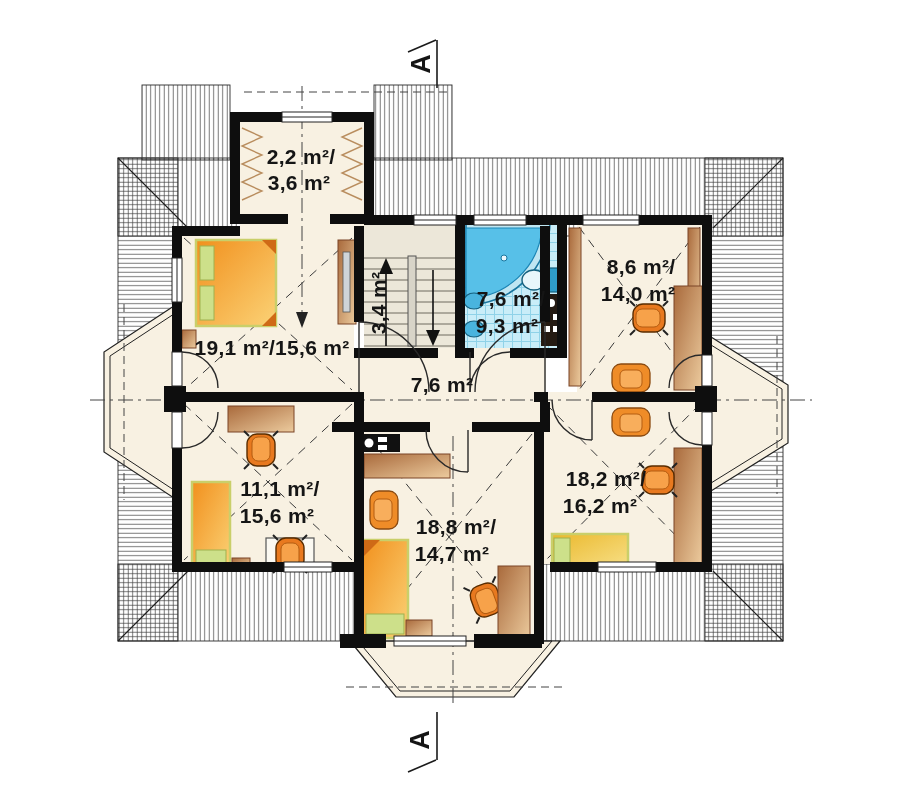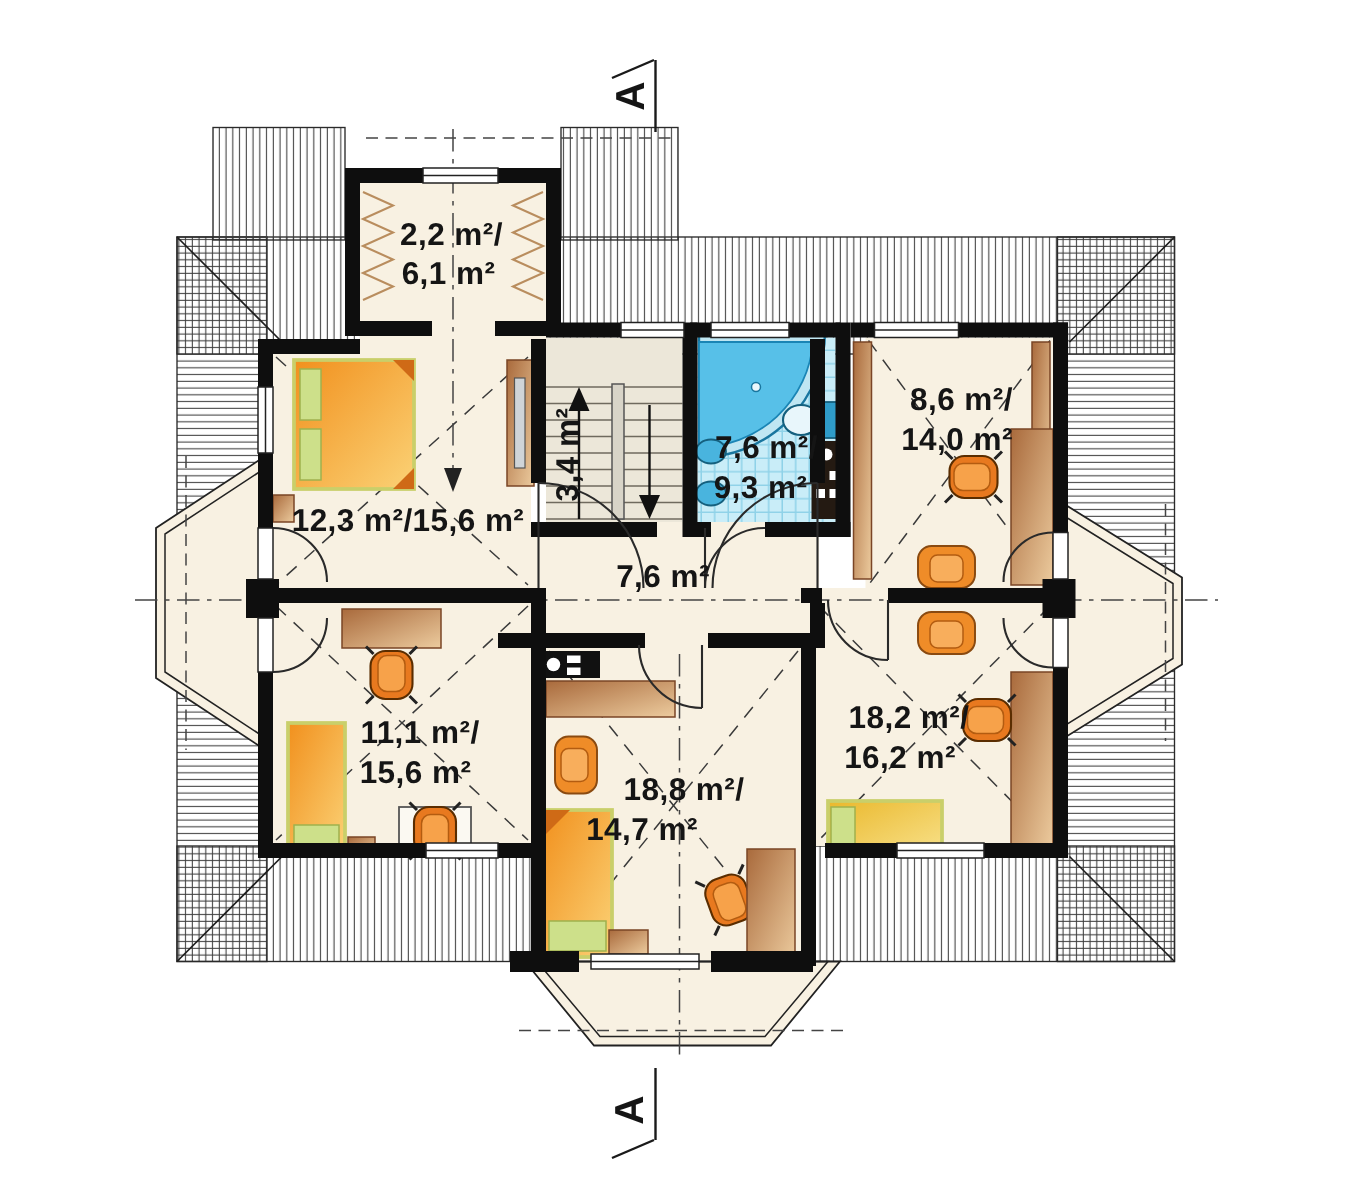--- a/index.html
+++ b/index.html
@@ -331,29 +331,29 @@
 
   <g stroke="#1a1a1a" stroke-width="1.6">
     <line x1="437" y1="40" x2="437" y2="88"></line>
         <line x1="408" y1="52" x2="436" y2="40"></line>
     <line x1="437" y1="712" x2="437" y2="760"></line>
         <line x1="408" y1="772" x2="436" y2="760"></line>
   </g>
 </svg>
 
 <div class="lbl" style="left:301px;top:157px">2,2 m²/</div>
-<div class="lbl" style="left:299px;top:183px">6,1 m²</div>
-<div class="lbl" style="left:272px;top:348px">12,3 m²/15,6 m²</div>
+<div class="lbl" style="left:299px;top:183px">3,6 m²</div>
+<div class="lbl" style="left:272px;top:348px">19,1 m²/15,6 m²</div>
 <div class="lbl rot" style="left:379px;top:303px">3,4 m²</div>
 <div class="lbl" style="left:511px;top:299px">7,6 m²/</div>
 <div class="lbl" style="left:507px;top:326px">9,3 m²</div>
 <div class="lbl" style="left:641px;top:267px">8,6 m²/</div>
 <div class="lbl" style="left:638px;top:294px">14,0 m²</div>
 <div class="lbl" style="left:442px;top:385px">7,6 m²</div>
 <div class="lbl" style="left:280px;top:489px">11,1 m²/</div>
 <div class="lbl" style="left:277px;top:516px">15,6 m²</div>
 <div class="lbl" style="left:456px;top:527px">18,8 m²/</div>
-<div class="lbl" style="left:428px;top:554px">14,7 m²</div>
+<div class="lbl" style="left:452px;top:554px">14,7 m²</div>
 <div class="lbl" style="left:606px;top:479px">18,2 m²/</div>
 <div class="lbl" style="left:600px;top:506px">16,2 m²</div>
 <div class="lbl marker" style="left:421px;top:64px">A</div>
 <div class="lbl marker" style="left:420px;top:740px">A</div>
 </div>
 
 </body></html>

